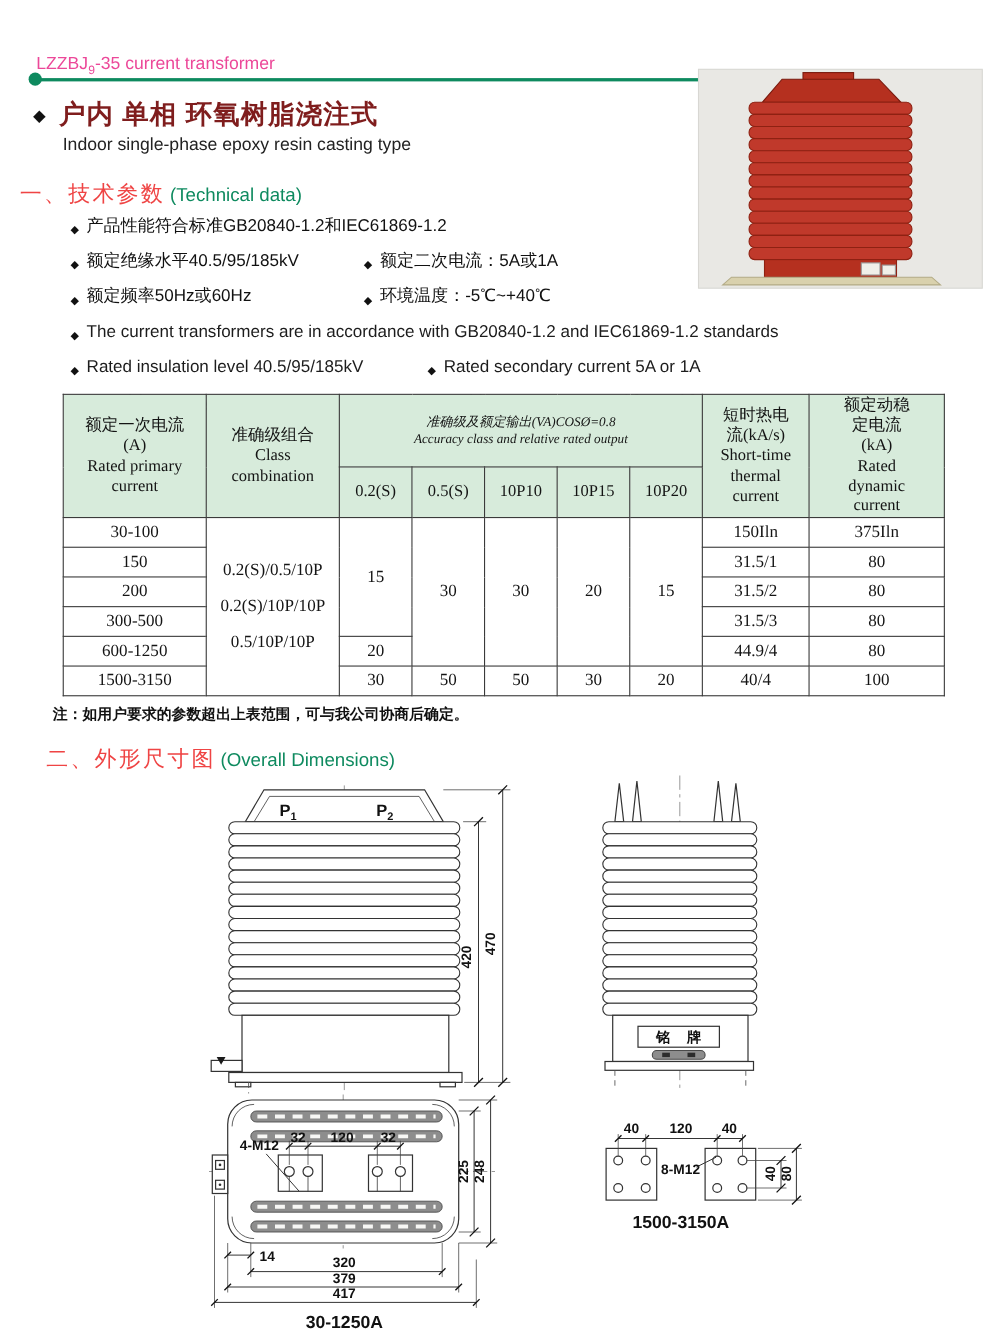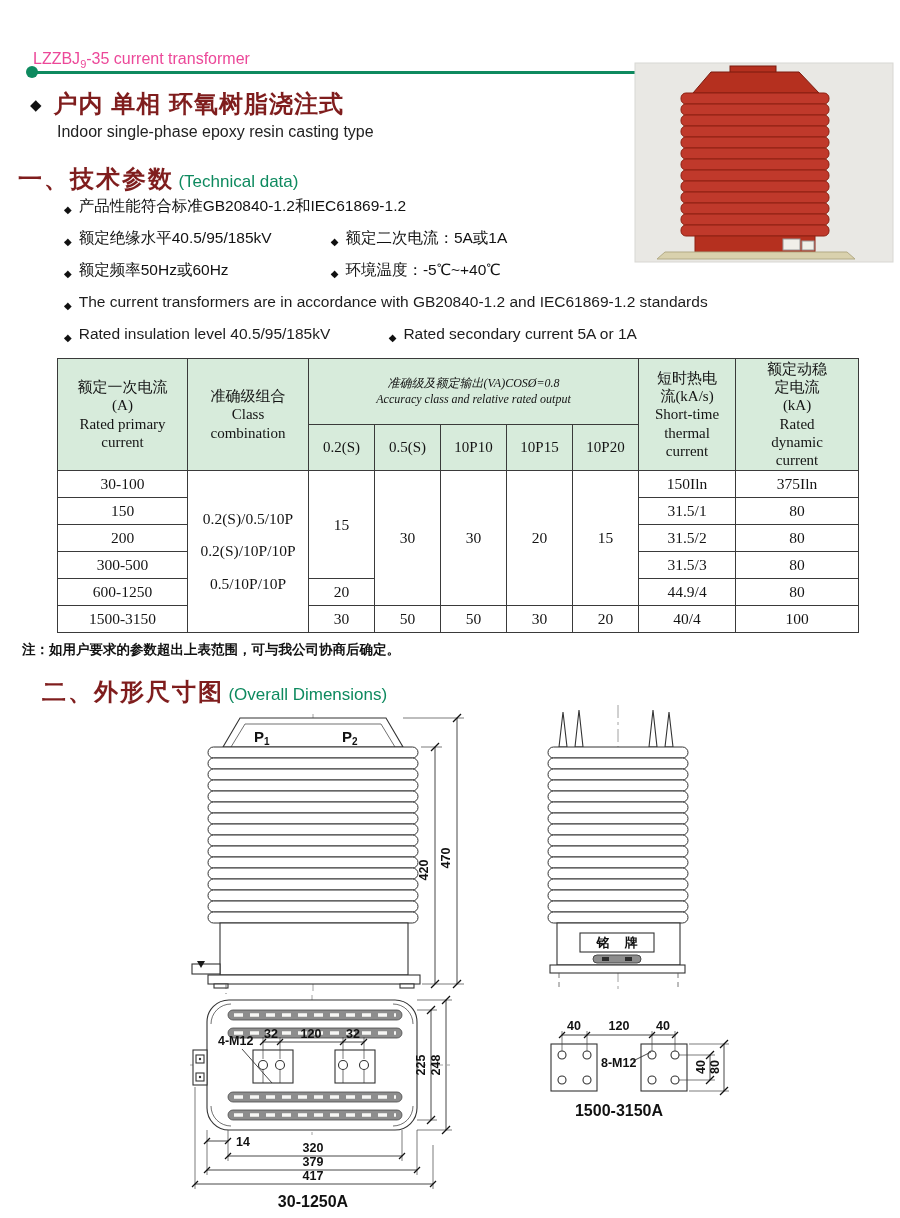--- a/index.html
+++ b/index.html
@@ -12,42 +12,42 @@
   .subtitle sub{font-size:11px;}
   .divider{position:absolute;left:28px;top:71px;width:864px;height:3px;background:#0e8a5f;}
   .divider-dot{position:absolute;left:26px;top:66px;width:12px;height:12px;border-radius:50%;background:#0e8a5f;}
   
   .feature{position:absolute;left:30px;top:88px;display:flex;align-items:flex-start;}
   .feature .dm{font-size:15px;margin:8px 12px 0 0;color:#111;}
   .feature-cn{font-size:24px;font-weight:bold;color:#7f1d1d;letter-spacing:1px;}
   .feature-en{position:absolute;left:57px;top:123px;font-size:16px;color:#222;}
   
   .sec{position:absolute;left:18px;}
-  .sec .cn{font-size:24px;font-weight:bold;color:#7f1d1d;letter-spacing:2px;}
+  .sec .cn{font-size:20px;font-weight:normal;color:#ef4444;letter-spacing:2px;}
   .sec .en{font-size:17px;color:#0e8a5f;}
   #sec1{top:163px;}
   #sec2{top:676px;margin-left:24px;}
   
   .bullets{position:absolute;left:64px;top:196px;width:800px;font-size:15.5px;color:#111;}
   .brow{display:flex;margin-bottom:9px;line-height:19px;}
   .brow .dm{font-size:10px;margin:4px 7px 0 0;color:#111;flex:none;}
   .bl-cn{width:252px;flex:none;}
   .bl-en{width:310px;flex:none;}
   .bullets .en{color:#1c1c1c;}
   
   .ttable{position:absolute;left:57px;top:358px;width:801px;border-collapse:collapse;table-layout:fixed;
           font-family:"Liberation Serif","DejaVu Serif",serif;color:#141414;}
   .ttable th,.ttable td{border:1px solid #3a3a3a;text-align:center;vertical-align:middle;padding:0;}
   .ttable thead th{background:#d7ebdb;font-weight:normal;white-space:pre-line;font-size:15px;line-height:1.22;}
   .ttable .grp{font-size:12px;line-height:1.3;font-style:italic;}
   .ttable .sub{font-size:15px;}
   .ttable td{font-size:15.5px;height:26px;background:#fff;}
   .ttable .cls{white-space:pre-line;line-height:2.1;font-size:15.5px;}
   
-  .note-cn{position:absolute;left:22px;top:641px;font-size:13.5px;font-weight:bold;color:#111;}
+  .note-cn{position:absolute;left:48px;top:641px;font-size:13.5px;font-weight:bold;color:#111;}
   .note-en{position:absolute;left:30px;top:659px;font-size:12.5px;color:#333;}
   
   svg{position:absolute;overflow:visible;}
   .lnf{fill:#fff;stroke:#333;stroke-width:1.1;}
   .thin{fill:none;stroke:#333;stroke-width:0.7;}
   .fin{fill:#fff;stroke:#333;stroke-width:1;}
   .cl{fill:none;stroke:#8a8a8a;stroke-width:0.8;stroke-dasharray:13 4 3 4;}
   .dsh{fill:none;stroke:#555;stroke-width:0.8;stroke-dasharray:5 4;}
   .ext{stroke:#444;stroke-width:0.7;}
   .dim{stroke:#333;stroke-width:0.9;}

